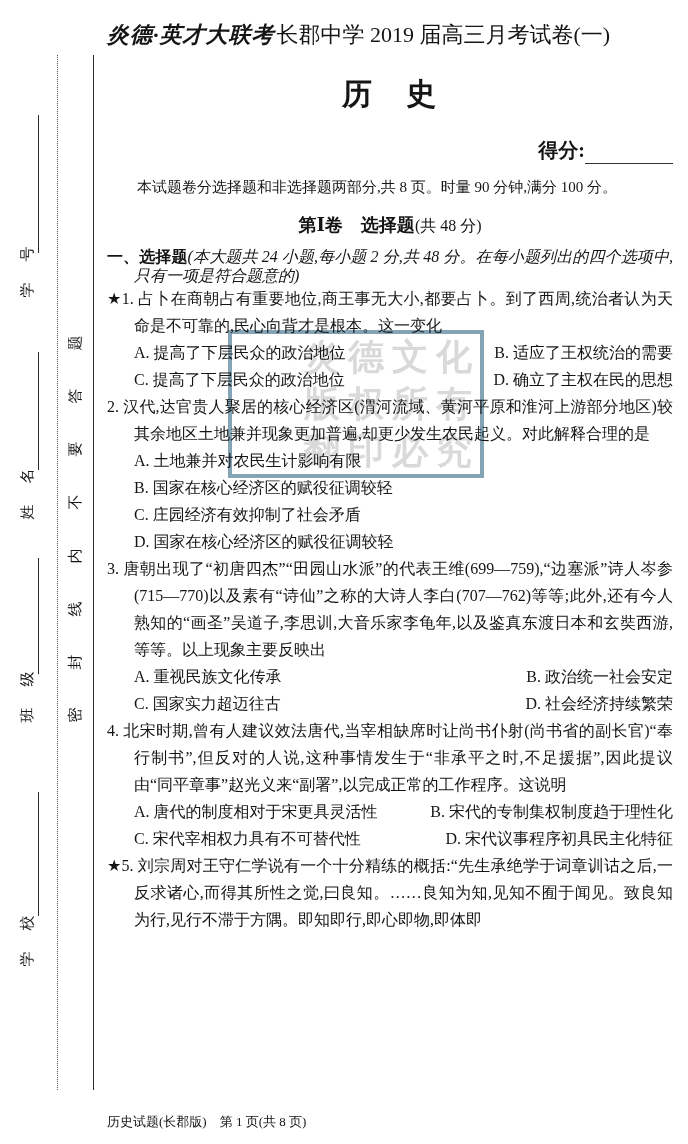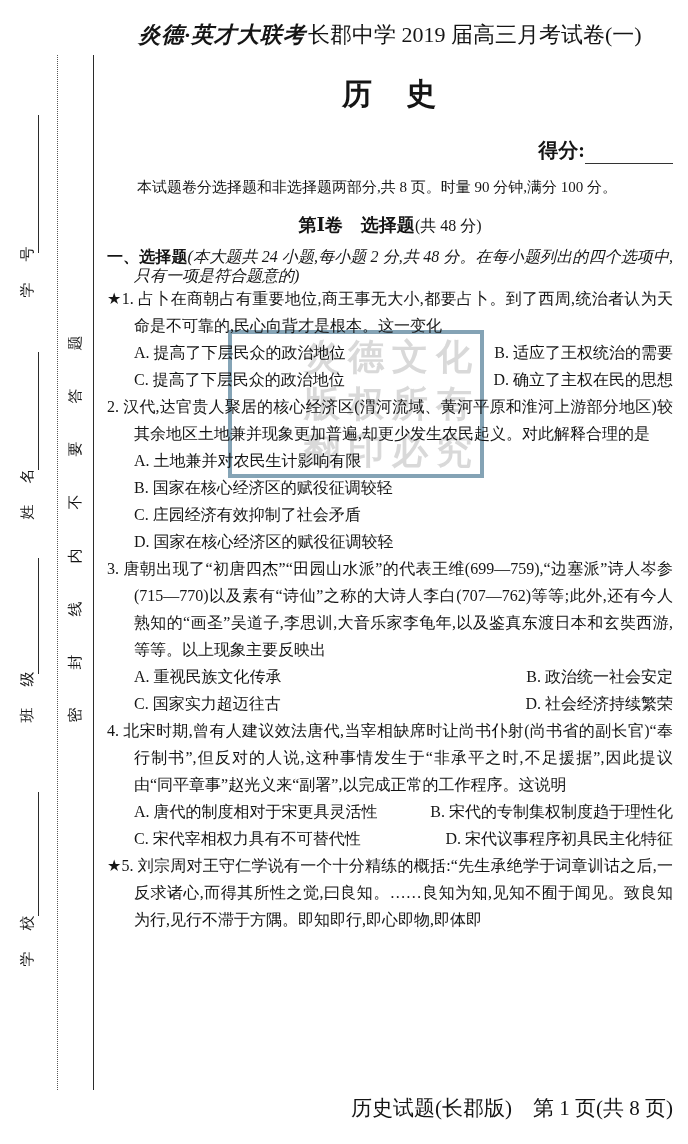--- a/index.html
+++ b/index.html
@@ -24,41 +24,41 @@
     display:flex;flex-direction:column;justify-content:space-between;align-items:center;}
   
   .watermark{
     position:absolute;left:228px;top:330px;width:248px;height:140px;z-index:0;
     border:4px solid #0c4a6e;display:flex;flex-direction:column;justify-content:space-around;
     align-items:flex-end;opacity:.5;pointer-events:none;
   }
   .wm-line{font-size:36px;font-weight:bold;color:#b5b5b5;letter-spacing:8px;line-height:1;}
   
   .content{position:absolute;left:107px;top:20px;width:566px;z-index:1;}
-  .hdr{text-align:center;font-size:22px;margin-bottom:24px;white-space:nowrap;}
+  .hdr{font-size:22px;margin-bottom:24px;white-space:nowrap;}
   .brand{font-weight:bold;font-style:italic;letter-spacing:1px;}
   .exam{font-weight:normal;margin-left:2px;}
   .subject{text-align:center;font-size:30px;font-weight:bold;margin-bottom:22px;letter-spacing:2px;}
   .score-row{text-align:right;font-size:20px;font-weight:bold;margin-bottom:10px;}
   .score-blank{display:inline-block;width:88px;border-bottom:1px solid #333;height:14px;vertical-align:bottom;}
   .intro{font-size:15px;line-height:27px;text-indent:2em;text-align:justify;margin:0 0 6px 0;}
   .volume{text-align:center;font-size:18px;margin:12px 0 10px 0;}
   .vol-main{font-weight:bold;}
   .vol-note{font-weight:normal;font-size:16px;}
   .part{font-size:16px;line-height:19px;padding-left:27px;text-indent:-27px;text-align:justify;}
   .part-label{font-weight:bold;}
   .part-note{font-style:italic;}
   .q{font-size:16px;line-height:27px;}
   .q-stem{padding-left:27px;text-indent:-27px;text-align:justify;}
   .q-pre{padding-right:4px;}
   .orow{display:flex;padding-left:27px;justify-content:space-between;}
   .orow .o{white-space:nowrap;}
   .orow .o1{flex:0 0 auto;min-width:246px;padding-right:6px;}
   .o-line{padding-left:27px;}
-  .footer{position:absolute;left:107px;bottom:22px;width:566px;text-align:right;font-size:21px;z-index:1;}
+  .footer{position:absolute;left:107px;bottom:13px;width:566px;text-align:left;font-size:13px;z-index:1;}
 </style>
 </head>
 <body>
 
 <div class="page">
 
   <div class="side-line solid"></div>
   <div class="side-line dotted"></div>
   <div class="field-line" id="fl0"></div>
   <div class="field-line" id="fl1"></div>

